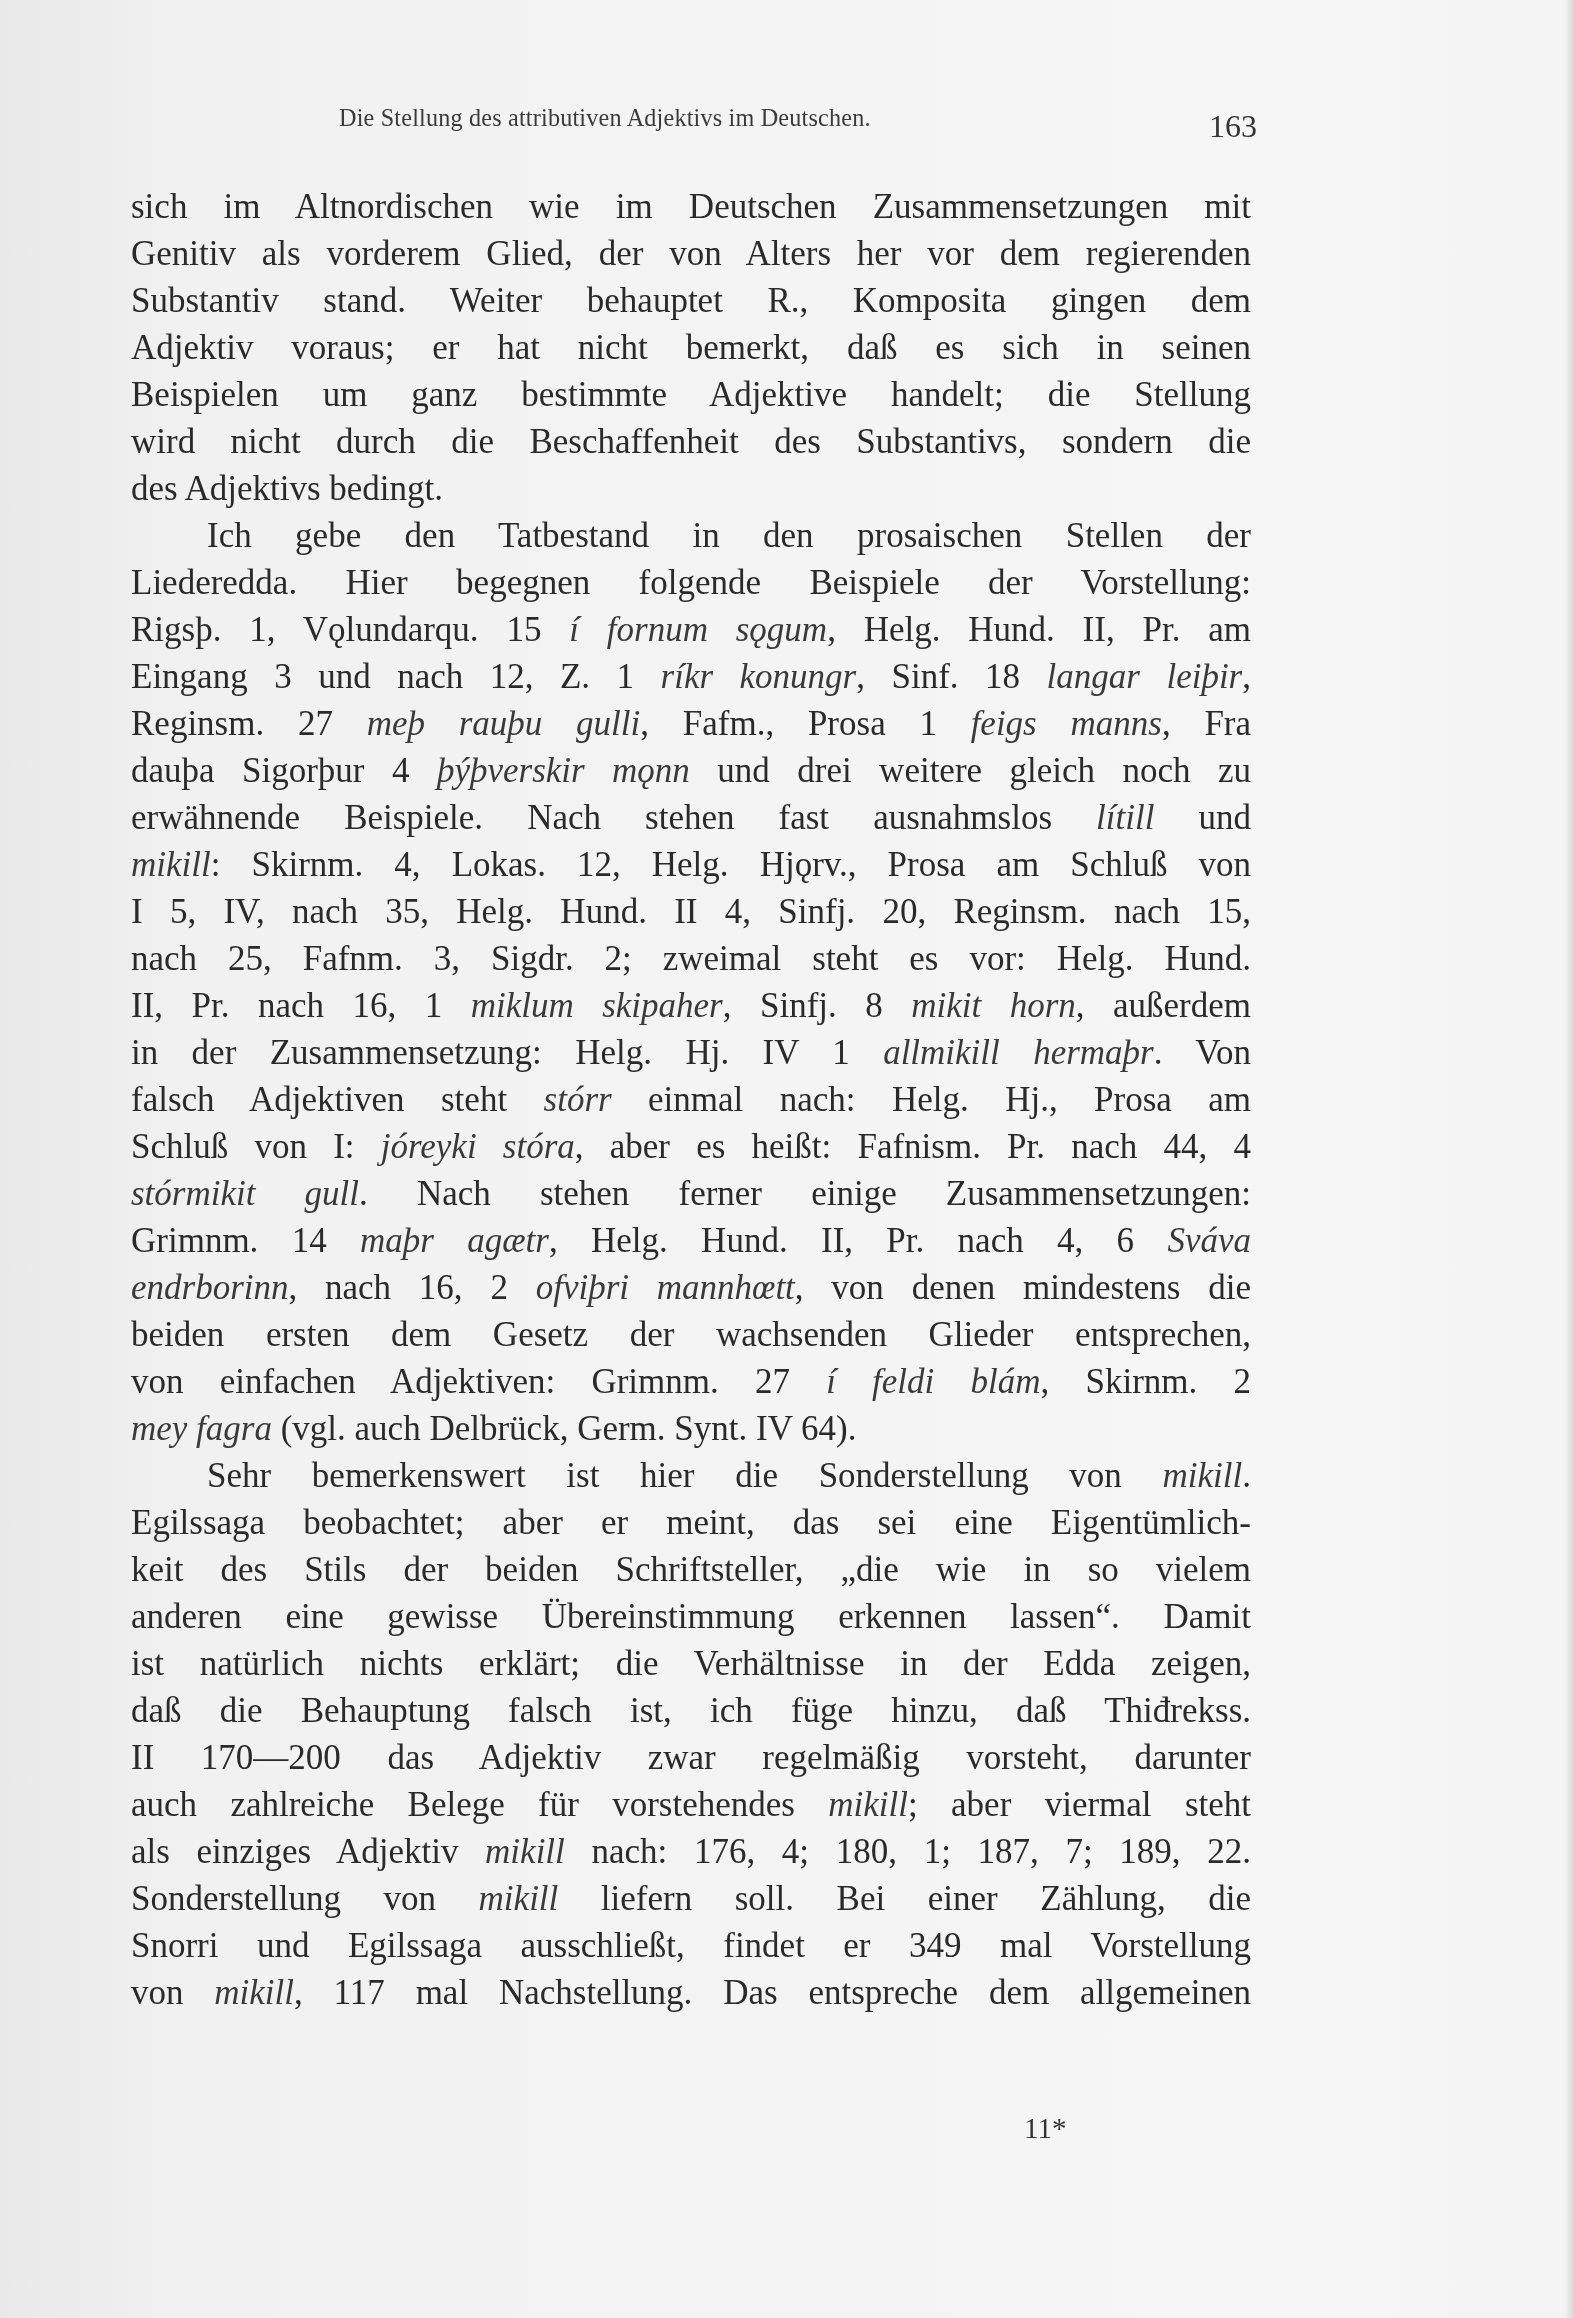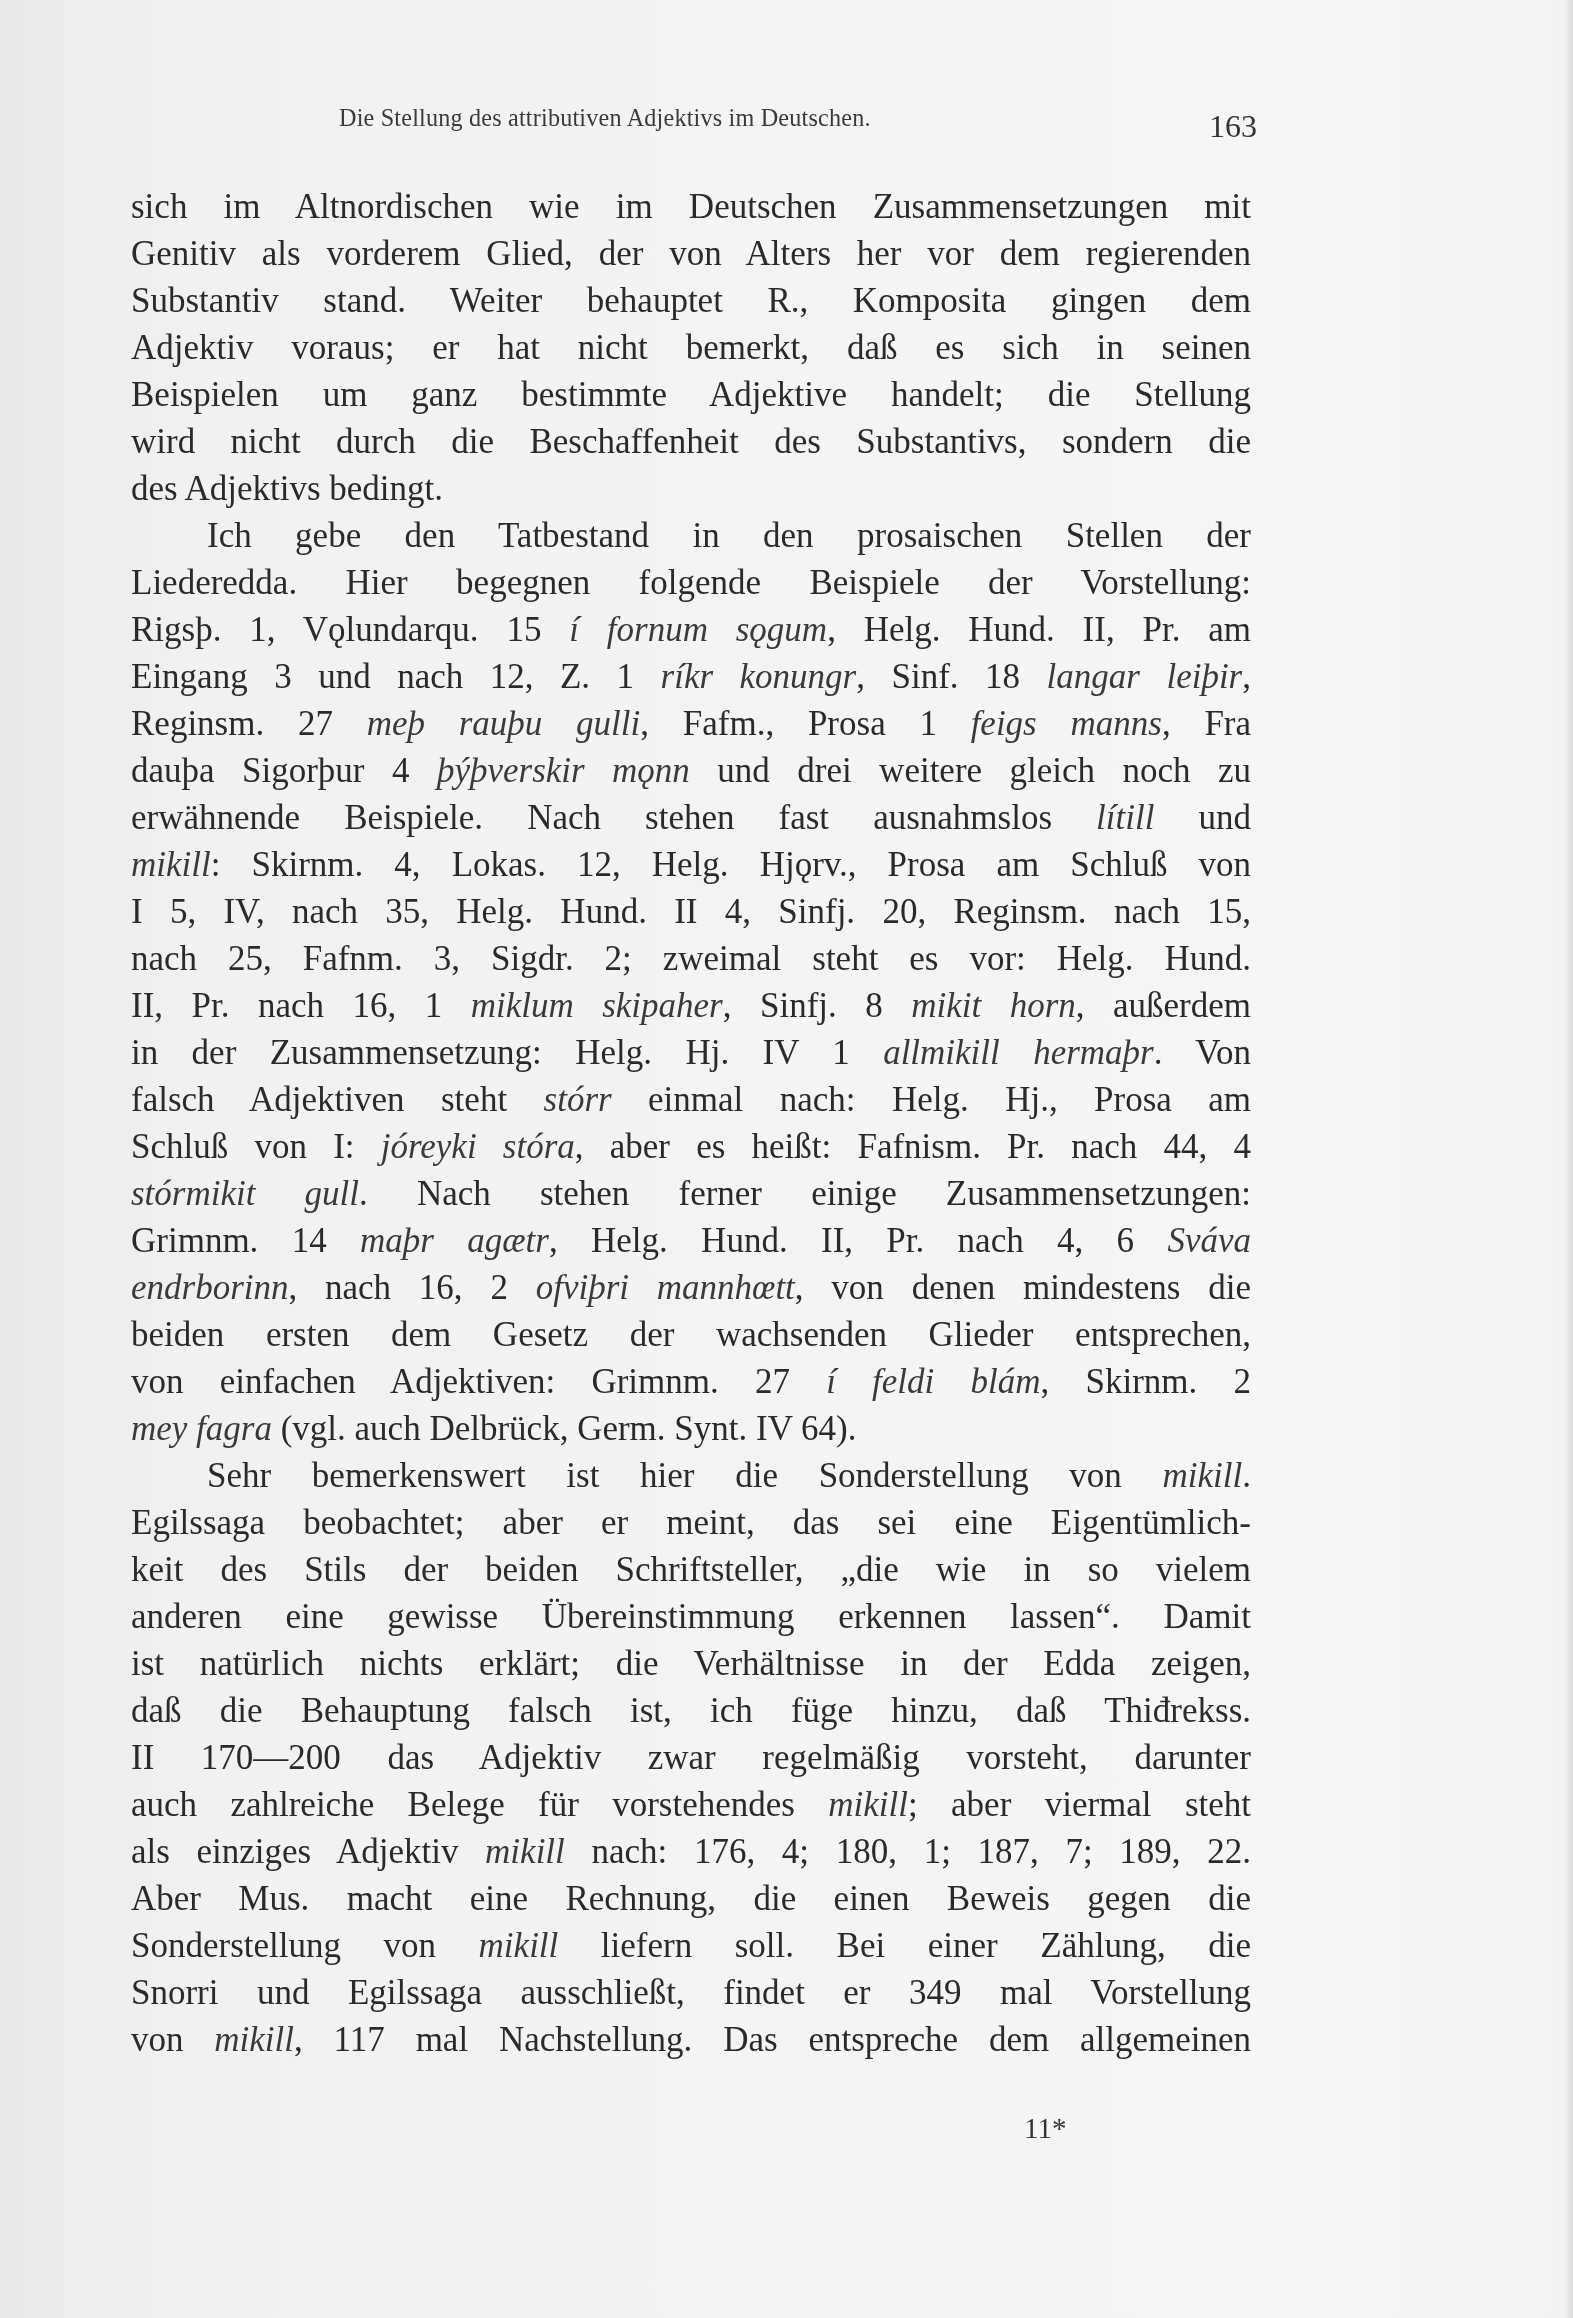--- a/index.html
+++ b/index.html
@@ -108,21 +108,20 @@
       <div class="line last"><em>mey fagra</em><span> (vgl. auch Delbrück, Germ. Synt. IV 64).</span></div>
       <div class="line indent"><span>Sehr bemerkenswert ist hier die Sonderstellung von </span><em>mikill</em><span>.</span></div>
       <div class="line"><span>Egilssaga beobachtet; aber er meint, das sei eine Eigentümlich-</span></div>
       <div class="line"><span>keit des Stils der beiden Schriftsteller, „die wie in so vielem</span></div>
       <div class="line"><span>anderen eine gewisse Übereinstimmung erkennen lassen“.  Damit</span></div>
       <div class="line"><span>ist natürlich nichts erklärt; die Verhältnisse in der Edda zeigen,</span></div>
       <div class="line"><span>daß die Behauptung falsch ist, ich füge hinzu, daß Thiđrekss.</span></div>
       <div class="line"><span>II 170—200 das Adjektiv zwar regelmäßig vorsteht, darunter</span></div>
       <div class="line"><span>auch zahlreiche Belege für vorstehendes </span><em>mikill</em><span>; aber viermal steht</span></div>
       <div class="line"><span>als einziges Adjektiv </span><em>mikill</em><span> nach: 176, 4; 180, 1; 187, 7; 189, 22.</span></div>
-      <div class="line"><span>Aber Mus. macht eine Rechnung, die einen Beweis gegen die</span></div>
       <div class="line"><span>Sonderstellung von </span><em>mikill</em><span> liefern soll.  Bei einer Zählung, die</span></div>
       <div class="line"><span>Snorri und Egilssaga ausschließt, findet er 349 mal Vorstellung</span></div>
       <div class="line"><span>von </span><em>mikill</em><span>, 117 mal Nachstellung.  Das entspreche dem allgemeinen</span></div>
     </div>
 
   <div class="signature">11*</div>
 </div>
 
 
 </body></html>

